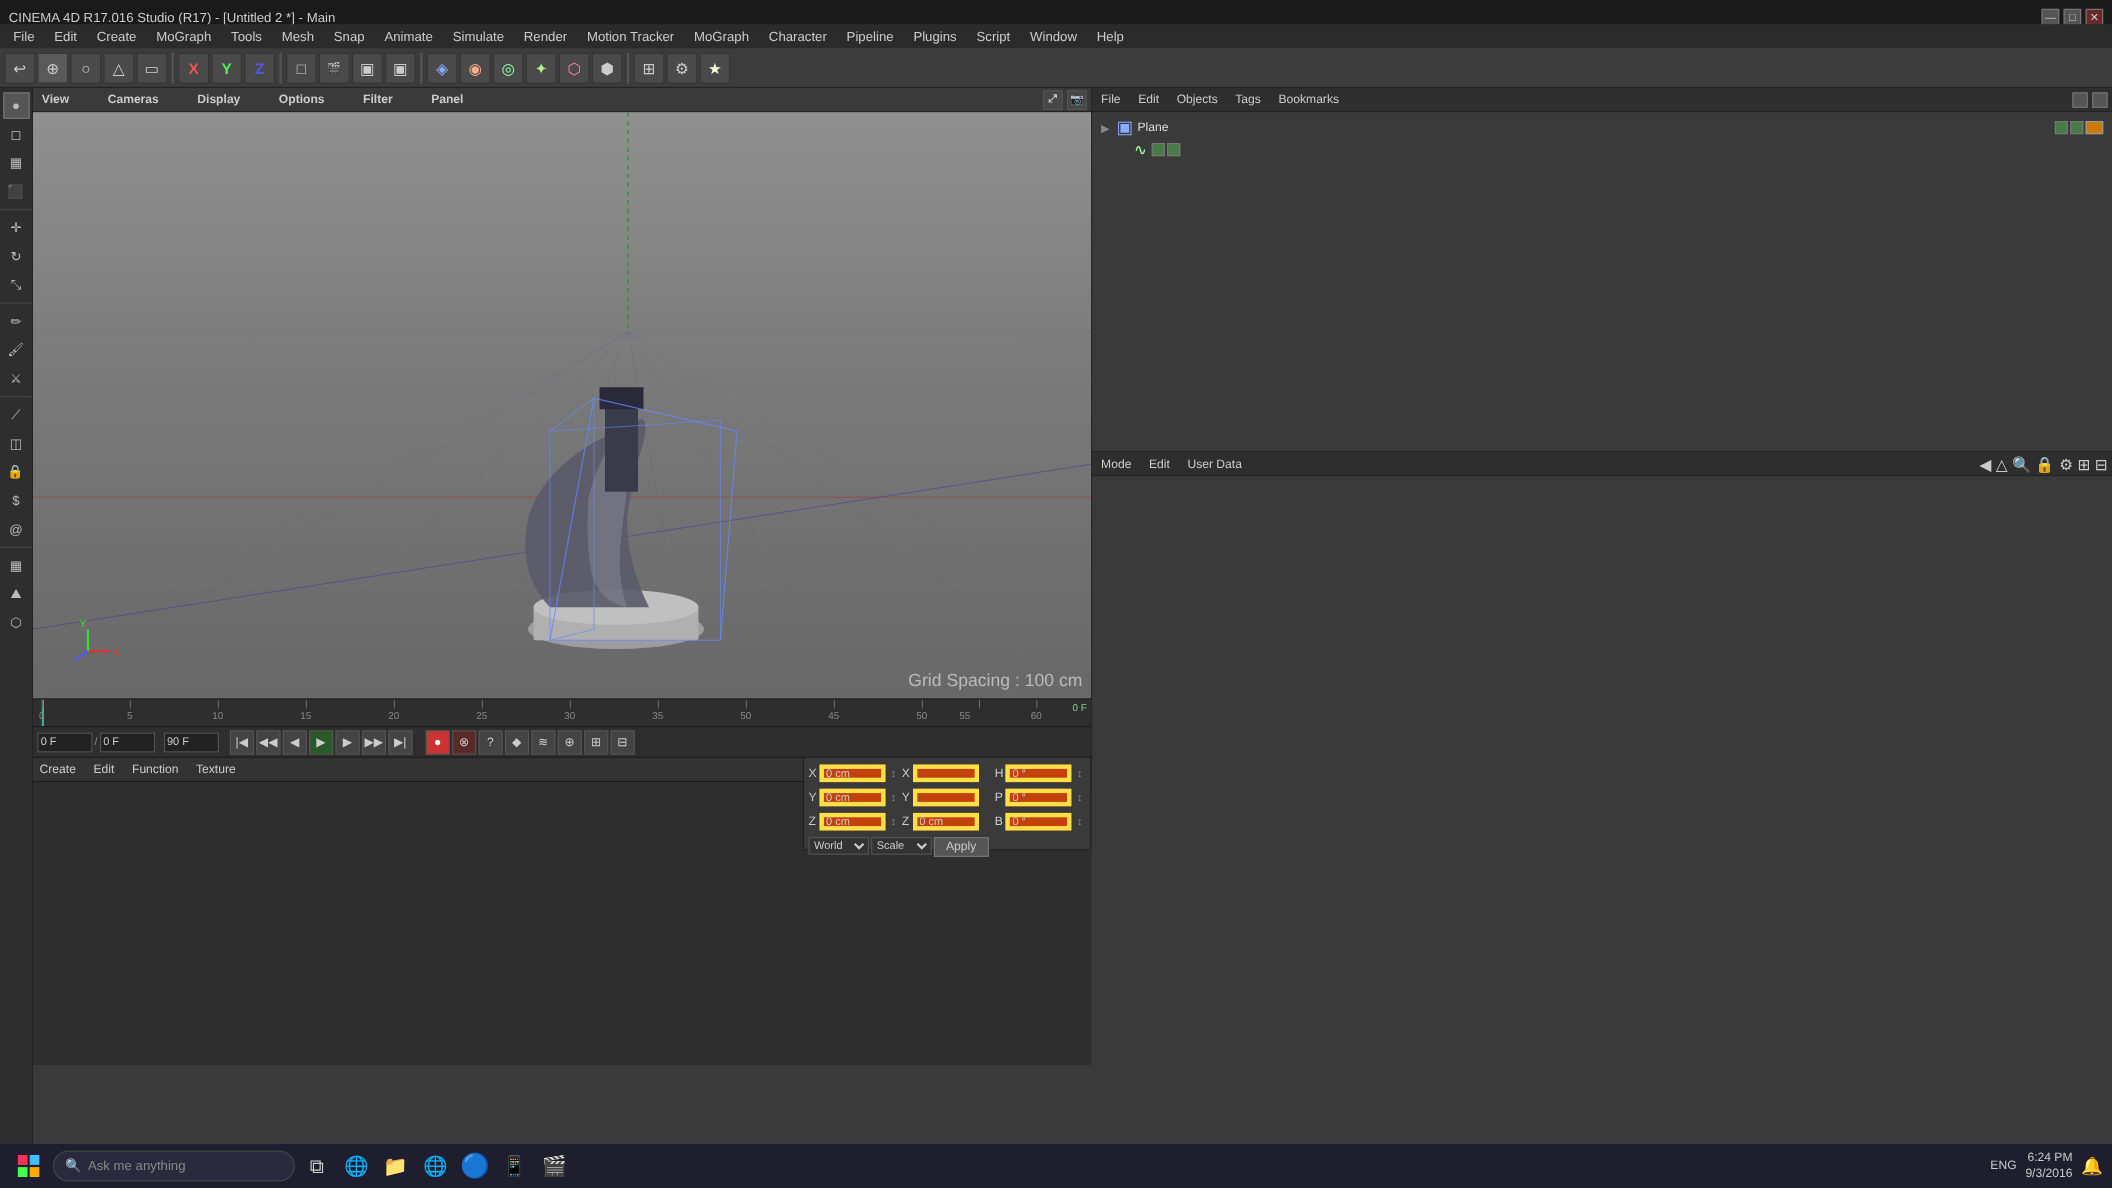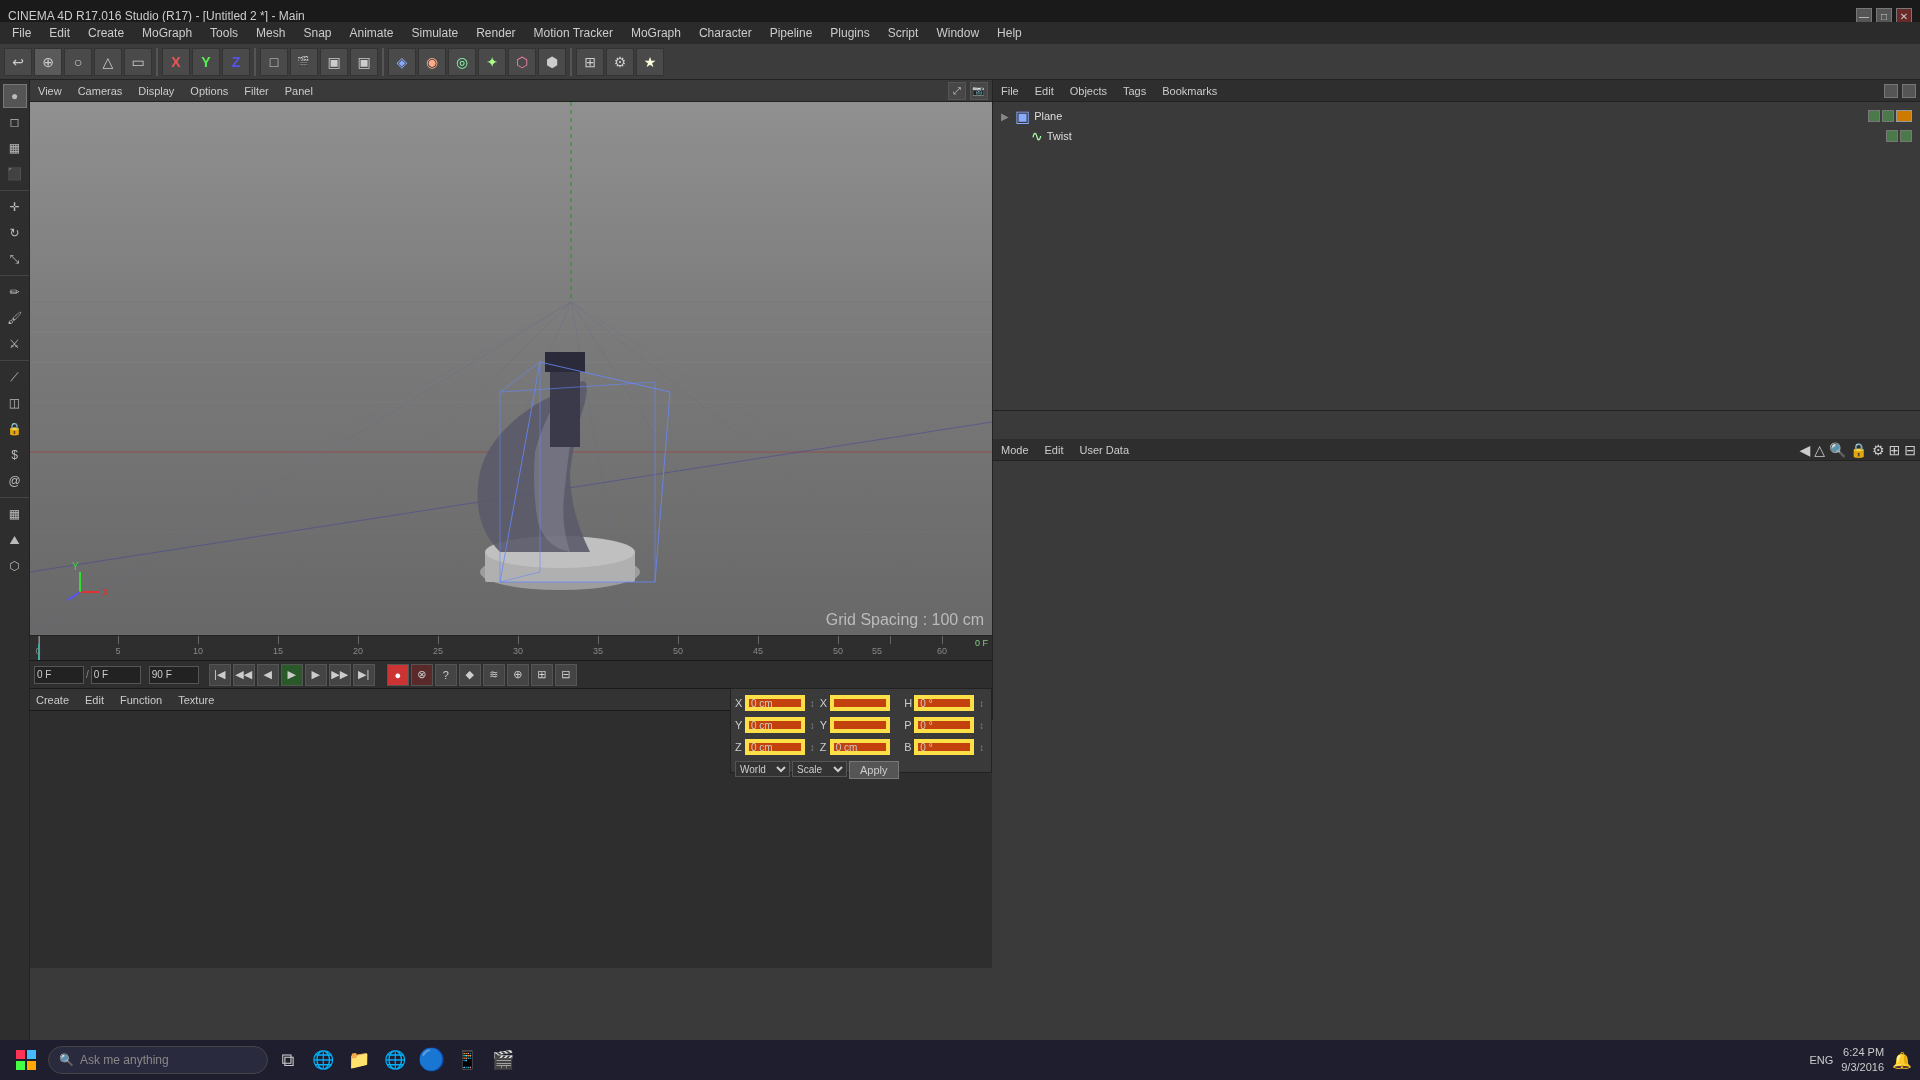--- a/index.html
+++ b/index.html
@@ -147,22 +147,23 @@
     #viewport-toolbar {
       position: absolute;
       top: 0;
       left: 0;
       width: 100%;
       height: 22px;
       background: #3a3a3a;
       display: flex;
       align-items: center;
       padding: 0 4px;
-      gap: 8px;
+      gap: 27px;
       border-bottom: 1px solid #222;
+      font-weight: bold;
     }
     #viewport-toolbar .vp-menu {
       color: #ccc;
       font-size: 11px;
       cursor: pointer;
       padding: 2px 4px;
     }
 
     .perspective-label {
       position: absolute;
@@ -269,21 +270,20 @@
       border-top: 1px solid #222;
     }
     #rbp-toolbar {
       height: 22px;
       background: #2e2e2e;
       display: flex;
       align-items: center;
       padding: 0 4px;
       gap: 8px;
       border-bottom: 1px solid #222;
-      margin-top: 28px;
     }
 
     
     #timeline {
       position: absolute;
       top: 635px;
       left: 30px;
       width: 962px;
       height: 30px;
       background: #2e2e2e;
@@ -725,21 +725,20 @@
       <div class="obj-checkboxes">
         <div class="obj-cb green"></div>
         <div class="obj-cb green"></div>
         <div style="width:16px;height:12px;background:#cc7a00;border:1px solid #999;"></div>
       </div>
     </div>
 
     <div class="object-row" style="padding-left:20px;">
       <span class="obj-expand"> </span>
       <span style="color:#aaffaa;font-size:14px;">∿</span>
-      <span class="obj-name">Twist</span>
       <div class="obj-checkboxes">
         <div class="obj-cb green"></div>
         <div class="obj-cb green"></div>
       </div>
     </div>
   </div>
 </div>
 
 <div id="right-bottom-panel">
   <div id="rbp-toolbar">

